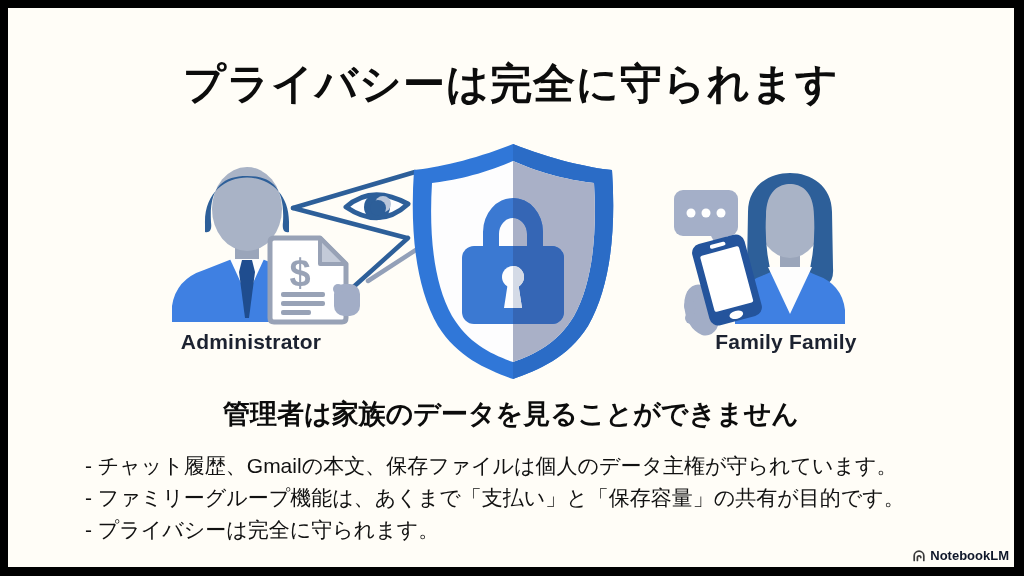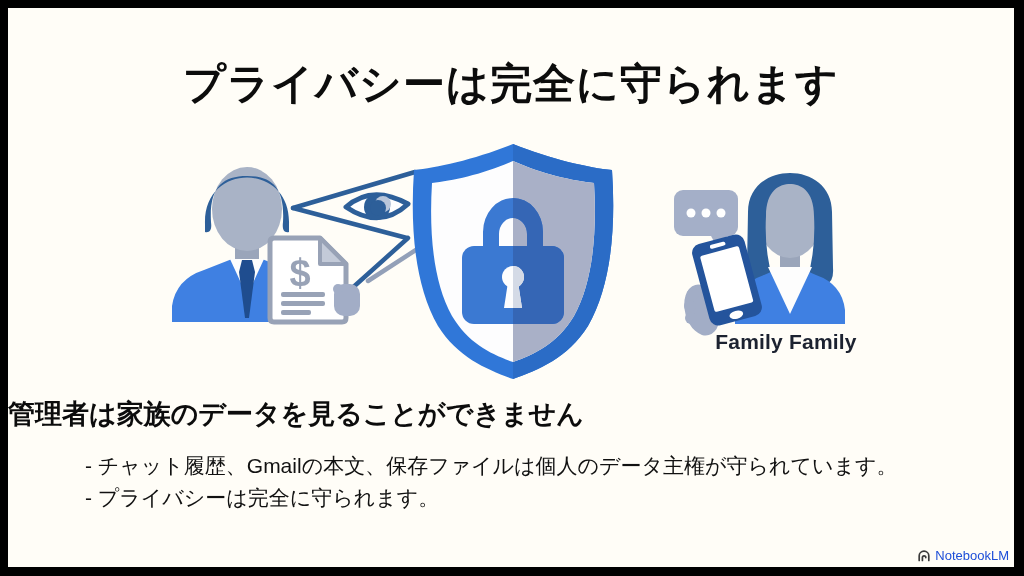--- a/index.html
+++ b/index.html
@@ -15,30 +15,30 @@
     font-size:42px; font-weight:900; color:#0c0c0c; letter-spacing:1px;
   }
   .illustration { position:absolute; left:142px; top:126px; width:730px; height:248px; }
   .fig-label {
     position:absolute; top:322px; width:200px; text-align:center;
     font-size:21px; font-weight:700; color:#1c2230; letter-spacing:0.2px;
   }
   .fig-label.admin { left:143px; }
   .fig-label.family { left:678px; }
   .subtitle {
-    position:absolute; top:388px; left:0; right:0; text-align:left;
+    position:absolute; top:388px; left:0; right:0; text-align:center;
     font-size:27px; font-weight:800; color:#0c0c0c;
   }
   .bullets {
     position:absolute; top:442px; left:77px; width:880px;
     font-size:21px; line-height:32px; font-weight:500; color:#111;
   }
   .footer {
     position:absolute; right:5px; bottom:4px; display:flex; align-items:center; gap:4px;
-    font-size:13px; font-weight:400; color:#1d4ed8;
+    font-size:13px; font-weight:700; color:#0f172a;
   }
 </style>
 </head>
 <body>
 
 <div class="frame">
   <div class="content">
 
     <div class="title">プライバシーは完全に守られます</div>
 
@@ -127,26 +127,28 @@
           <rect x="-20" y="-30" width="40" height="58" rx="2" fill="#ffffff"></rect>
           <rect x="-8" y="-38" width="16" height="4" rx="2" fill="#ffffff"></rect>
           <ellipse cx="0" cy="36" rx="7" ry="4" fill="#ffffff"></ellipse>
         </g>
         <circle cx="543" cy="160" r="6" fill="#a2adc6"></circle>
         <circle cx="540" cy="172" r="6" fill="#a2adc6"></circle>
         <circle cx="541" cy="184" r="6" fill="#a2adc6"></circle>
       </g>
     </svg>
 
+    <div class="fig-label admin">Administrator</div>
     <div class="fig-label family">Family Family</div>
 
     <div class="subtitle">管理者は家族のデータを見ることができません</div>
 
     <div class="bullets">
       <div>- チャット履歴、Gmailの本文、保存ファイルは個人のデータ主権が守られています。</div>
+      <div>- ファミリーグループ機能は、あくまで「支払い」と「保存容量」の共有が目的です。</div>
       <div>- プライバシーは完全に守られます。</div>
     </div>
 
     <div class="footer">
       <svg width="14" height="14" viewBox="0 0 14 14">
         <path d="M2.2,11.5 L2.2,6.8 A4.8,4.6 0 0 1 11.8,6.8 L11.8,11.5" stroke="#3b3b3b" stroke-width="1.7" fill="none" stroke-linecap="round"></path>
         <path d="M5.4,11.5 L5.4,8.6 A1.7,1.7 0 0 1 8.8,8.6" stroke="#3b3b3b" stroke-width="1.7" fill="none" stroke-linecap="round"></path>
       </svg>
       <span>NotebookLM</span>
     </div>

